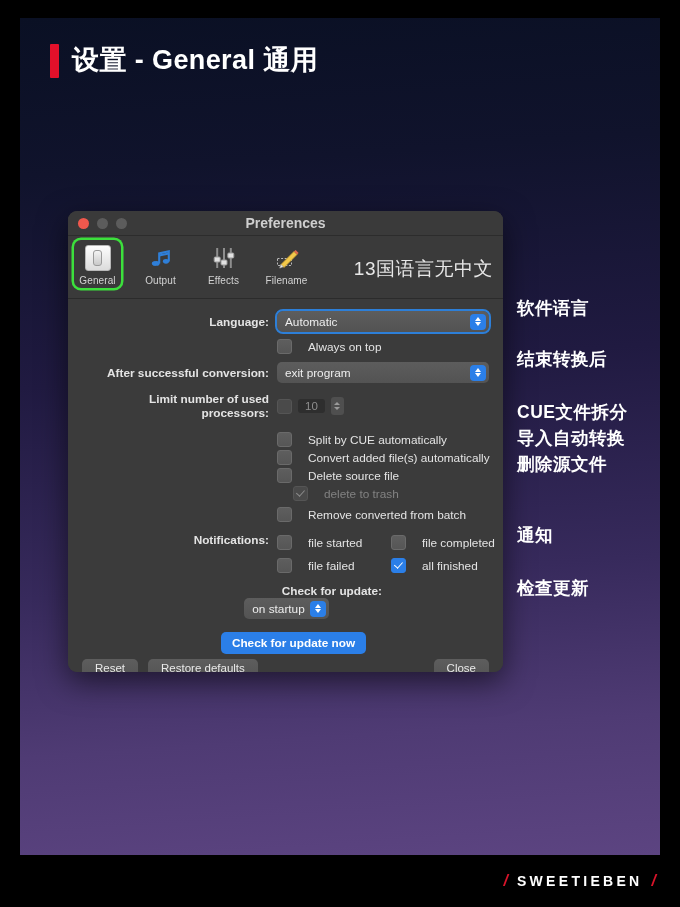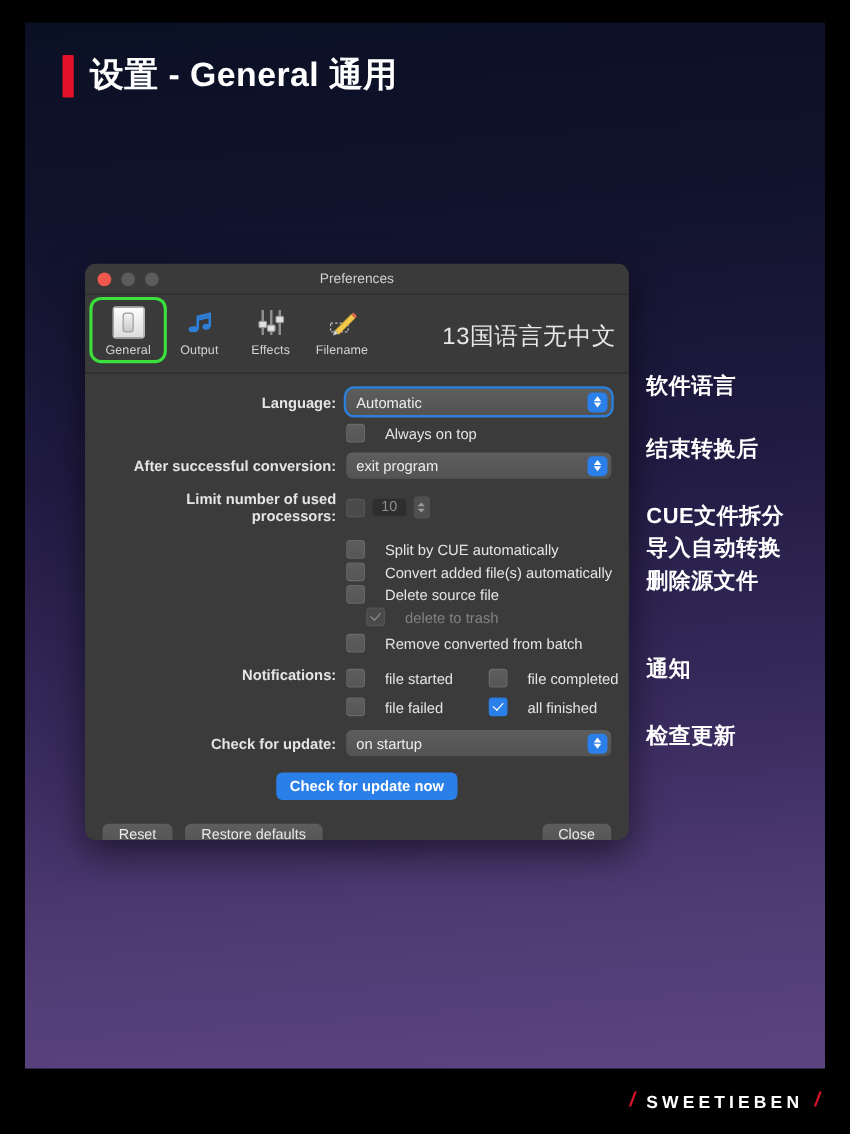--- a/index.html
+++ b/index.html
@@ -35,31 +35,31 @@
     height:24px;background:#3a3a3a;border-bottom:1px solid #2c2c2c;
     display:flex;align-items:center;position:relative;
   }
   .lights{display:flex;gap:8px;padding-left:10px;}
   .light{width:11px;height:11px;border-radius:50%;}
   .l-close{background:#f0584d;}
   .l-min{background:#5c5c5c;}
   .l-max{background:#5c5c5c;}
   .win-title{
     position:absolute;left:0;right:0;text-align:center;
-    color:#cfcfcf;font-size:11px;font-weight:normal;
+    color:#cfcfcf;font-size:14px;font-weight:bold;
   }
 
   
   .toolbar{
     height:58px;background:#3a3a3a;border-bottom:1px solid #2b2b2b;
     display:flex;align-items:flex-start;padding:4px 0 0 6px;position:relative;
   }
   .tb-item{
-    width:57px;display:flex;flex-direction:column;align-items:center;gap:2px;
-    padding:3px 0 2px;border-radius:7px;margin-right:0;
+    width:47px;display:flex;flex-direction:column;align-items:center;gap:2px;
+    padding:3px 0 2px;border-radius:7px;margin-right:16px;
   }
   .tb-item.selected{box-shadow:0 0 0 2.5px #3ce03c;}
   .tb-ico{height:30px;display:flex;align-items:center;justify-content:center;}
   .tb-label{color:#d3d3d3;font-size:10px;letter-spacing:.1px;}
   .tb-note{
     position:absolute;right:10px;top:20px;color:#e7e7e7;
     font-size:19px;letter-spacing:.5px;white-space:nowrap;
   }
 
   
@@ -344,21 +344,21 @@
                 </div>
                 <div class="cbrow" style="margin-top:8px;align-items:center;">
                   <span class="cb checked"></span>
                   <span class="cbtxt">all finished</span>
                 </div>
               </div>
             </div>
           </div>
         </div>
 
-        <div class="row" style="margin-top:8px;">
+        <div class="row" style="margin-top:8px;flex-direction:column;">
           <div class="lbl">Check for update:</div>
           <div class="ctl">
             <div class="select">
               <span>on startup</span>
               <span class="chev">
                   <b class="up"></b>
                   <b class="dn"></b>
                 </span>
             </div>
           </div>

